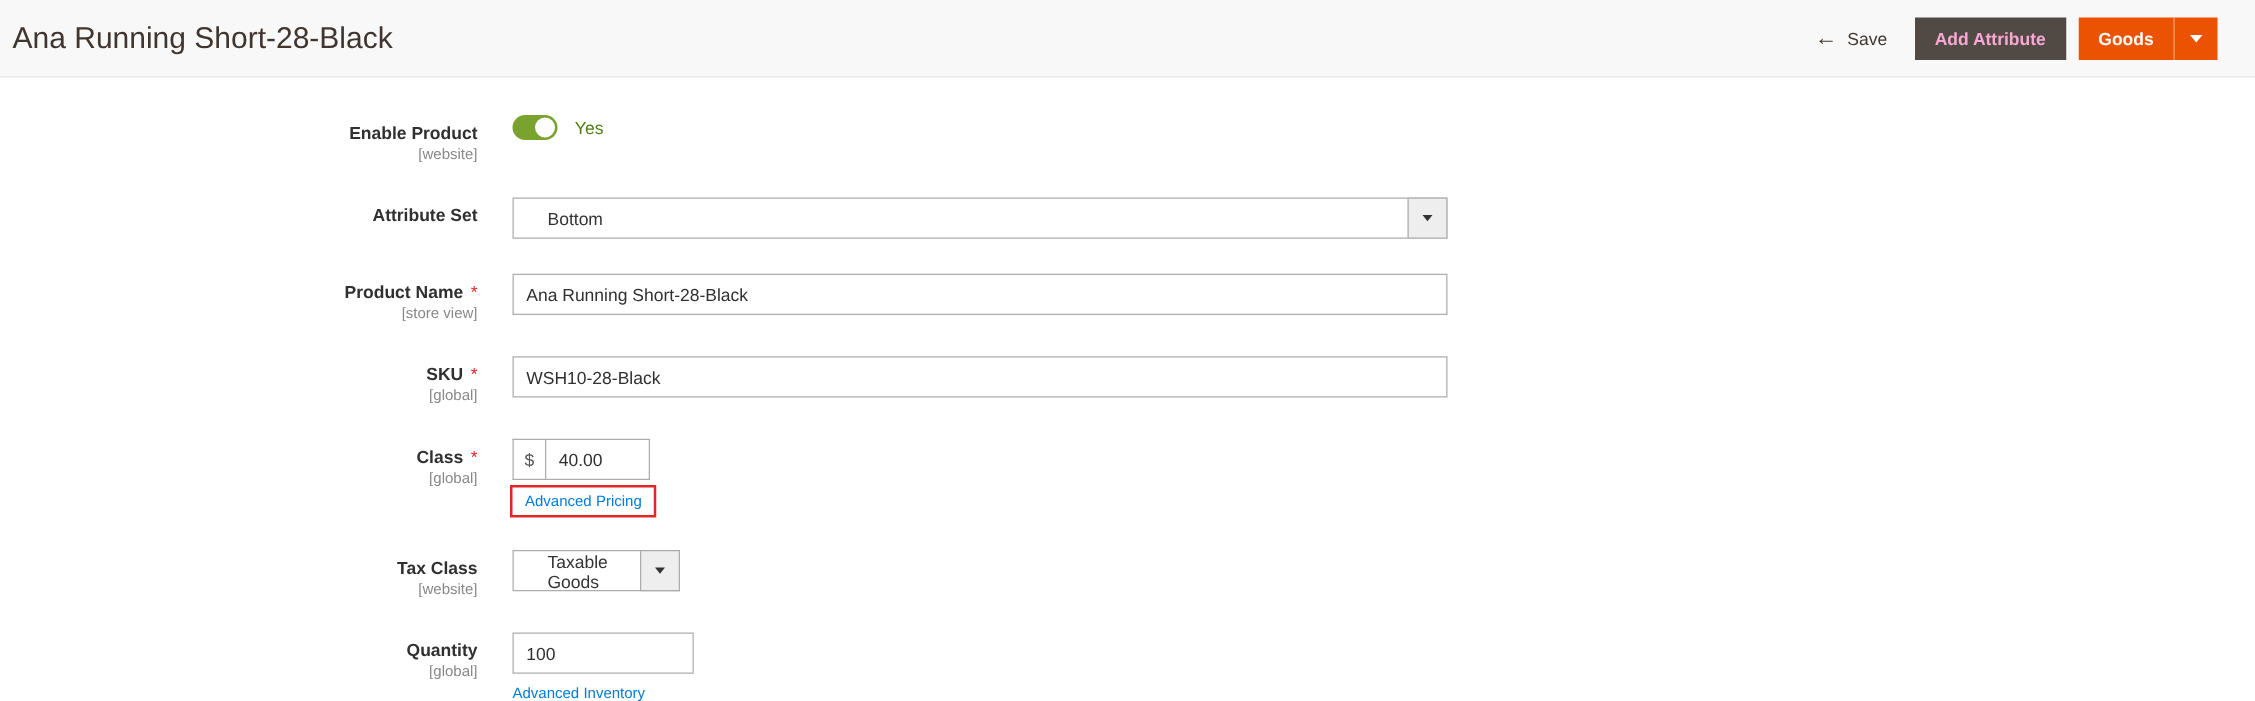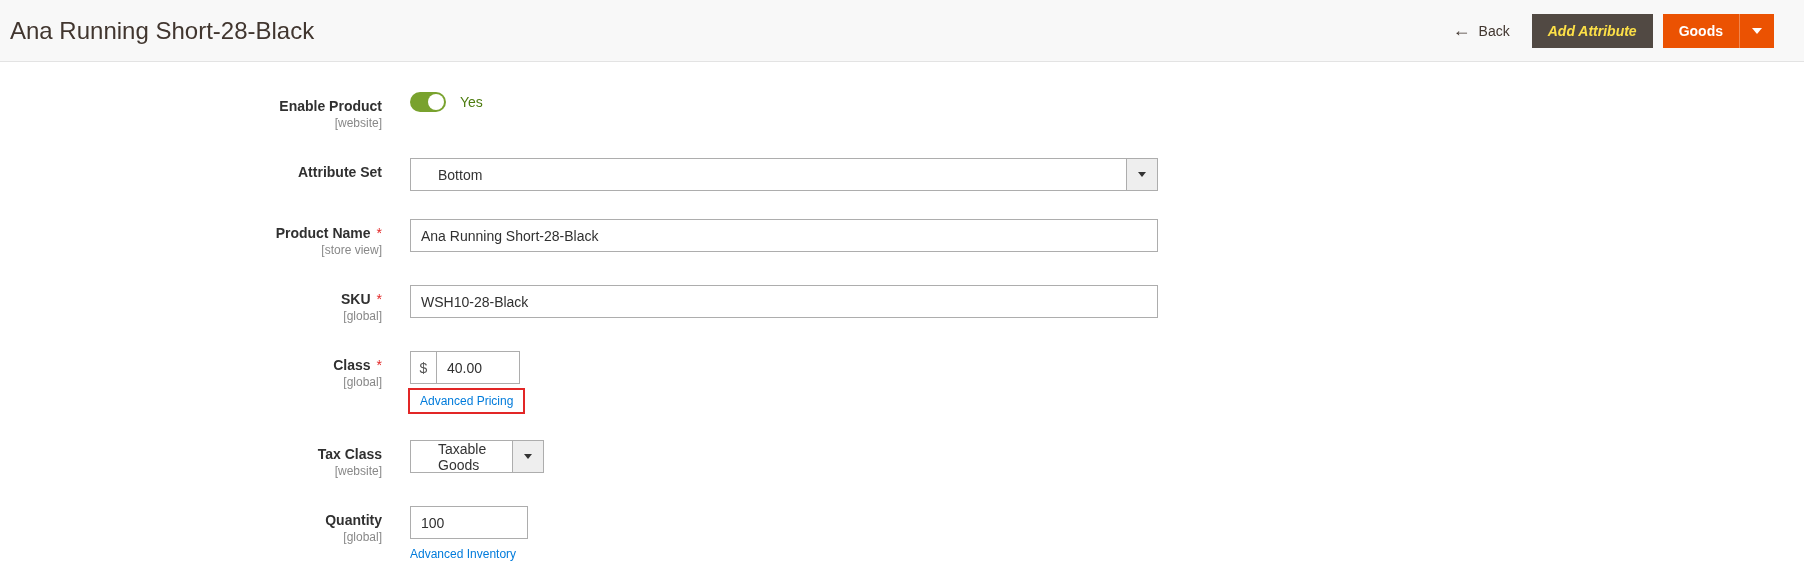--- a/index.html
+++ b/index.html
@@ -20,21 +20,21 @@
 }
 .header-actions { display: flex; align-items: center; gap: 10px; }
 .back-btn {
   display: flex; align-items: center; gap: 8px;
   color: #41362f; cursor: pointer; font-size: 14px; padding: 8px 12px;
 }
 .back-arrow { font-size: 18px; }
 .btn {
   padding: 9px 16px; border: none; cursor: pointer; font-size: 14px; font-weight: 600;
 }
-.btn-secondary { background: #514943; color: #fde047; font-style: italic; }
+.btn-secondary { background: #514943; color: #f9a8d4; }
 .btn-primary { background: #eb5202; color: #fff; }
 .save-group { display: flex; }
 .save-dropdown {
   background: #eb5202; color: #fff; border: none; border-left: 1px solid rgba(255,255,255,0.3);
   padding: 9px 12px; cursor: pointer; display:flex; align-items:center; justify-content:center;
 }
 .triangle-down { width:0; height:0; border-left:5px solid transparent; border-right:5px solid transparent; border-top:6px solid #fff; }
 
 .form-area { padding: 30px 30px 40px 30px; }
 .form-row { display: flex; align-items: flex-start; margin-bottom: 28px; }
@@ -59,40 +59,40 @@
 }
 .select-btn {
   position:absolute; right:0; top:0; width:32px; height:33px; background:#eee; border:1px solid #adadad; border-left:1px solid #adadad;
   display:flex; align-items:center; justify-content:center; cursor:pointer;
 }
 .sel-tri { width:0; height:0; border-left:4px solid transparent; border-right:4px solid transparent; border-top:5px solid #333; }
 
 .text-input {
   border:1px solid #adadad; height:33px; padding:0 10px; font-size:14px; color:#303030; width:748px;
 }
-.text-input.small { width:118px; }
+.text-input.small { width:145px; }
 .price-wrap { display:flex; }
 .currency-prefix { border:1px solid #adadad; border-right:none; background:#fff; height:33px; width:26px; display:flex; align-items:center; justify-content:center; color:#555;}
 .text-input.price { border-left:1px solid #adadad; width:84px; }
 
 .adv-link { color:#007bdb; font-size:12px; margin-top:8px; display:inline-block; cursor:pointer; }
 .adv-link.highlighted { outline: 2px solid #e22626; padding: 4px 10px; margin-top:6px; }
 
 .wide-select { width: 748px; }
 .narrow-select { width: 134px; }
 </style>
 </head>
 <body>
 
 <div class="header-bar">
   <h1 class="page-title">Ana Running Short-28-Black</h1>
   <div class="header-actions">
     <div class="back-btn">
       <span class="back-arrow">←</span>
-      <span>Back</span>
+      <span>Save</span>
     </div>
     <button class="btn btn-secondary">Add Attribute</button>
     <div class="save-group">
       <button class="btn btn-primary">Goods</button>
       <button class="save-dropdown">
         <span class="triangle-down"></span>
       </button>
     </div>
   </div>
 </div>

